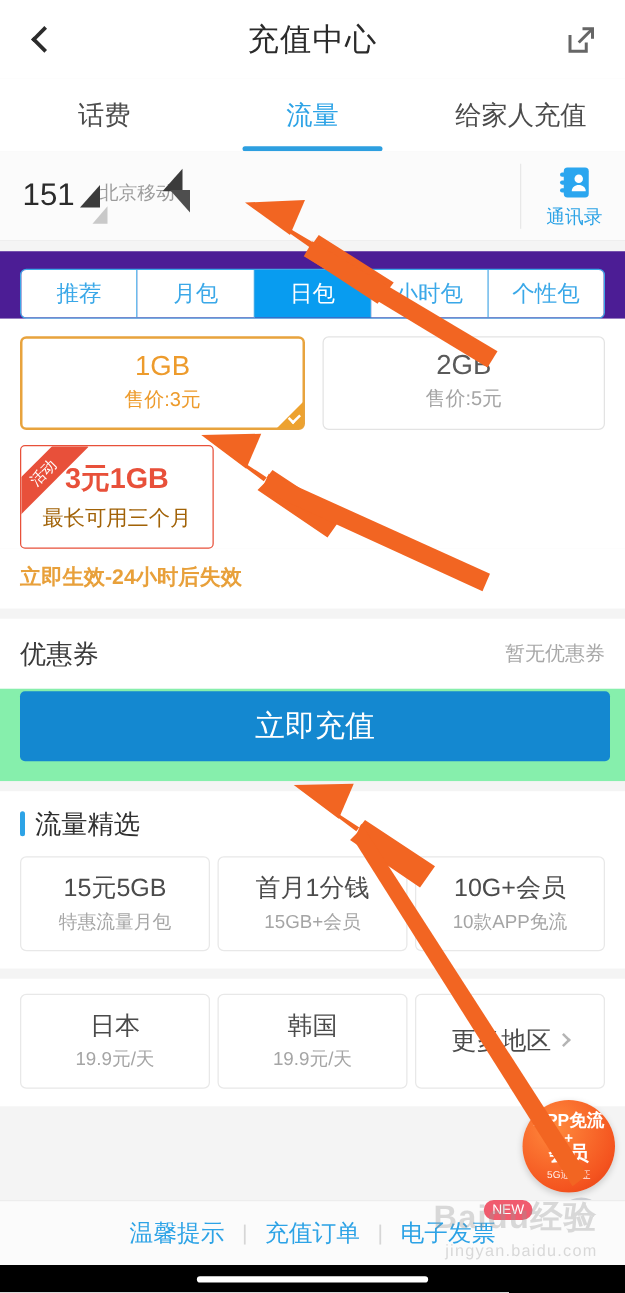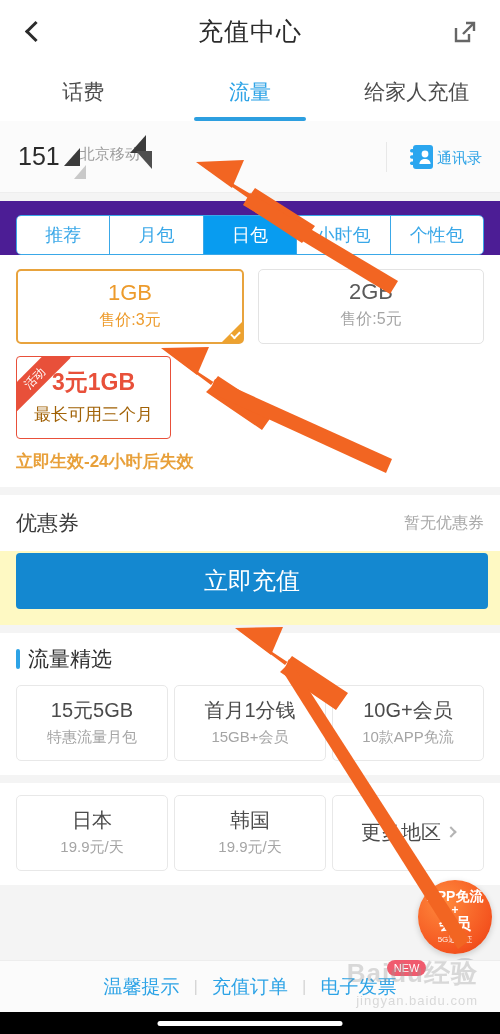--- a/index.html
+++ b/index.html
@@ -116,21 +116,21 @@
     width: 0; height: 0;
     border-style: solid;
     margin-left: 4px;
   }
   .rd1 { border-width: 0 0 18px 16px; border-color: transparent transparent #3b3b3b transparent; }
   .rd2 { border-width: 18px 0 0 16px; border-color: #4e4e4e transparent transparent transparent; }
   .redact-cluster { position: absolute; left: 130px; top: 14px; }
   .rd-small { position:absolute; left: 74px; top: 44px; width:0;height:0;border-style:solid;border-width:0 0 14px 12px;border-color:transparent transparent #c9c9c9 transparent; }
   .contacts {
     margin-left: auto;
-    display: flex; flex-direction: row; align-items: center;
+    display: flex; flex-direction: column; align-items: center;
     cursor: pointer;
     border-left: 1px solid #e8e8e8;
     padding-left: 20px;
     justify-content: center;
   }
   .contacts-label { font-size: 15px; color: #2da3e6; margin-top: 3px; }
   .seg-wrap { padding: 14px 16px 0 16px; background:#4c1d95; }
   .segmented {
     display: flex;
     border: 1px solid #3aa8e8;
@@ -230,21 +230,21 @@
   .coupon-row {
     background: #ffffff;
     display: flex; align-items: center;
     padding: 14px 16px;
     cursor: pointer;
   }
   .coupon-title { font-size: 21px; color: #3a3a3a; }
   .coupon-none { margin-left: auto; font-size: 16px; color: #a8a8a8; }
 
   
-  .btn-wrap { background: #fef9c3; padding: 2px 12px 16px 16px; }
+  .btn-wrap { background: #86efac; padding: 2px 12px 16px 16px; }
   .recharge-btn {
     width: 100%;
     height: 56px;
     background: #1488d0;
     color: #ffffff;
     font-size: 24px;
     border: none;
     border-radius: 4px;
     cursor: pointer;
     font-family: inherit;

